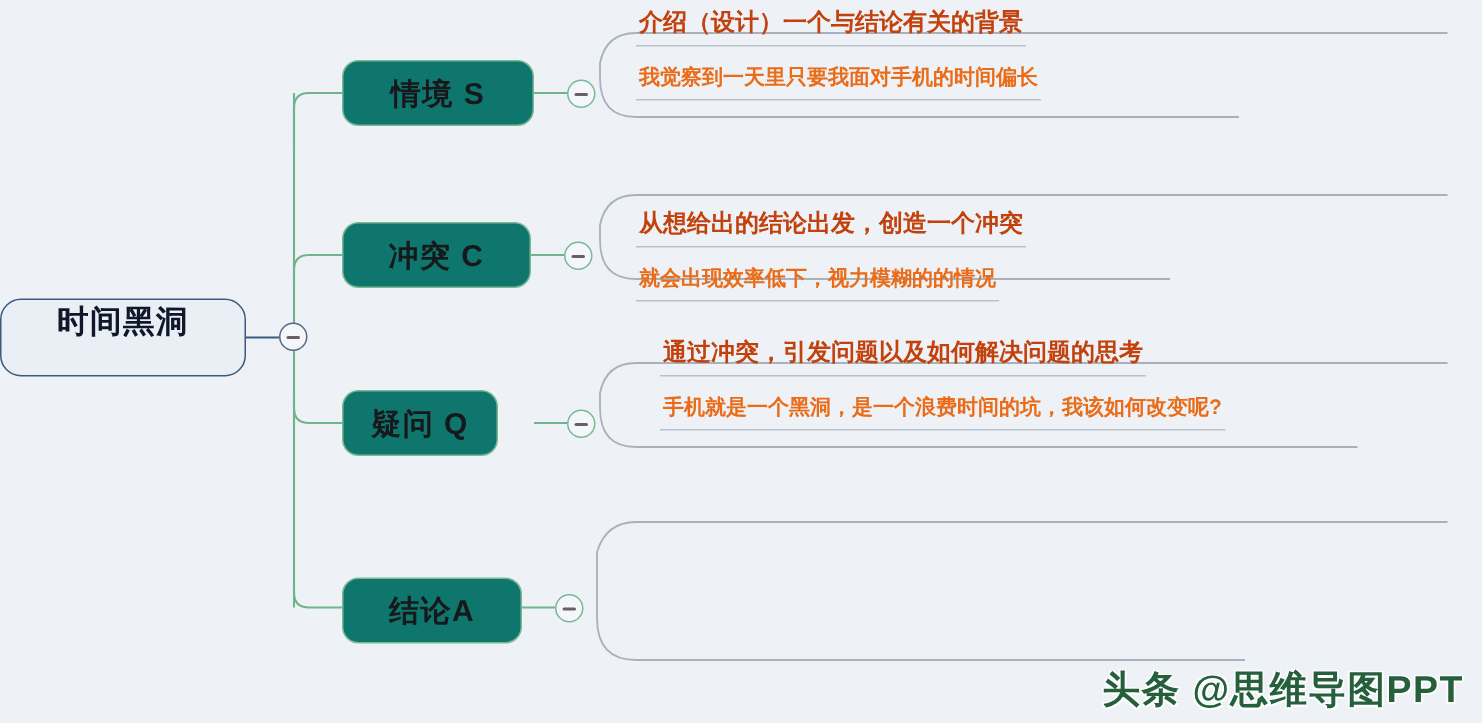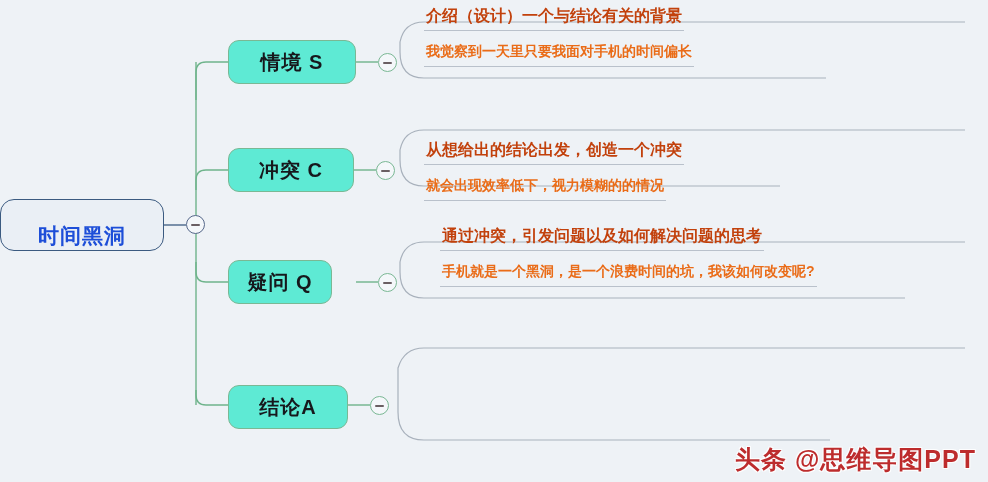--- a/index.html
+++ b/index.html
@@ -33,33 +33,33 @@
     position: absolute;
     left: 0px;
     top: 199px;
     width: 164px;
     height: 52px;
     box-sizing: border-box;
     background: #eaeff5;
     border: 1.4px solid #3b5a80;
     border-radius: 14px;
     display: flex;
-    align-items: flex-end;
+    align-items: flex-start;
     justify-content: center;
-    color: #1d4ed8;
+    color: #0f172a;
     font-size: 21px;
     font-weight: bold;
     letter-spacing: 1px;
   }
 
   
   .branch-node {
     position: absolute;
     box-sizing: border-box;
-    background: #5eead4;
+    background: #0f766e;
     border: 1.2px solid #7ab894;
     border-radius: 11px;
     display: flex;
     align-items: center;
     justify-content: center;
     color: #16181c;
     font-size: 20px;
     font-weight: bold;
     letter-spacing: 1px;
   }
@@ -114,21 +114,21 @@
   .detail.blue   { color: #1a1ad0; }
   .detail.multiline { white-space: pre-line; line-height: 24px; }
 
   
   .watermark {
     position: absolute;
     right: 12px;
     bottom: 6px;
     font-size: 25px;
     font-weight: bold;
-    color: #b91c1c;
+    color: #14532d;
     letter-spacing: 1px;
     text-shadow:
        1px 1px 0 rgba(255,255,255,0.95),
       -1px -1px 0 rgba(255,255,255,0.95),
        1px -1px 0 rgba(255,255,255,0.95),
       -1px 1px 0 rgba(255,255,255,0.95);
     opacity: 0.92;
     white-space: nowrap;
   }
 </style>

